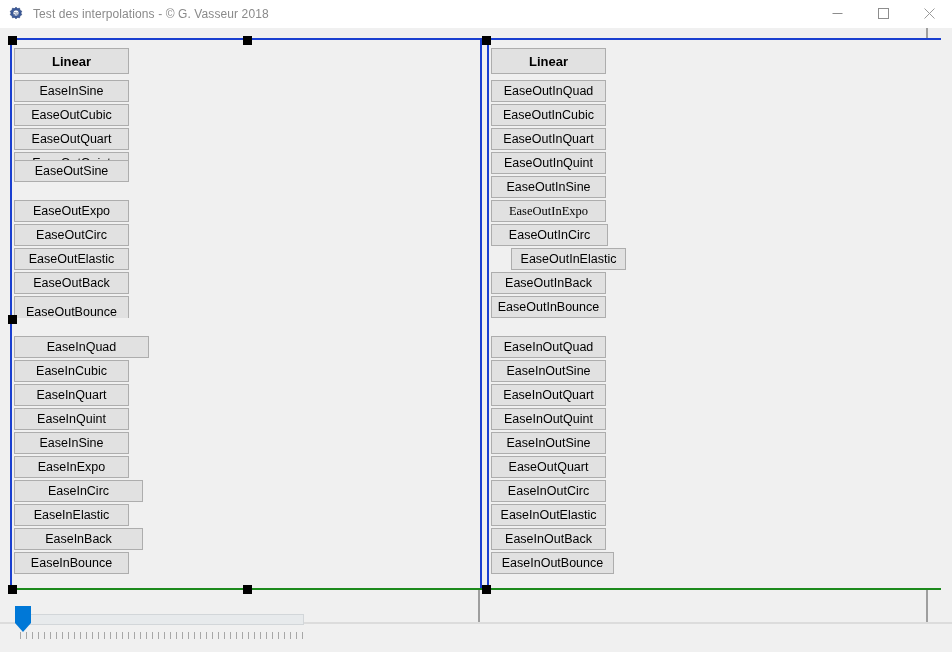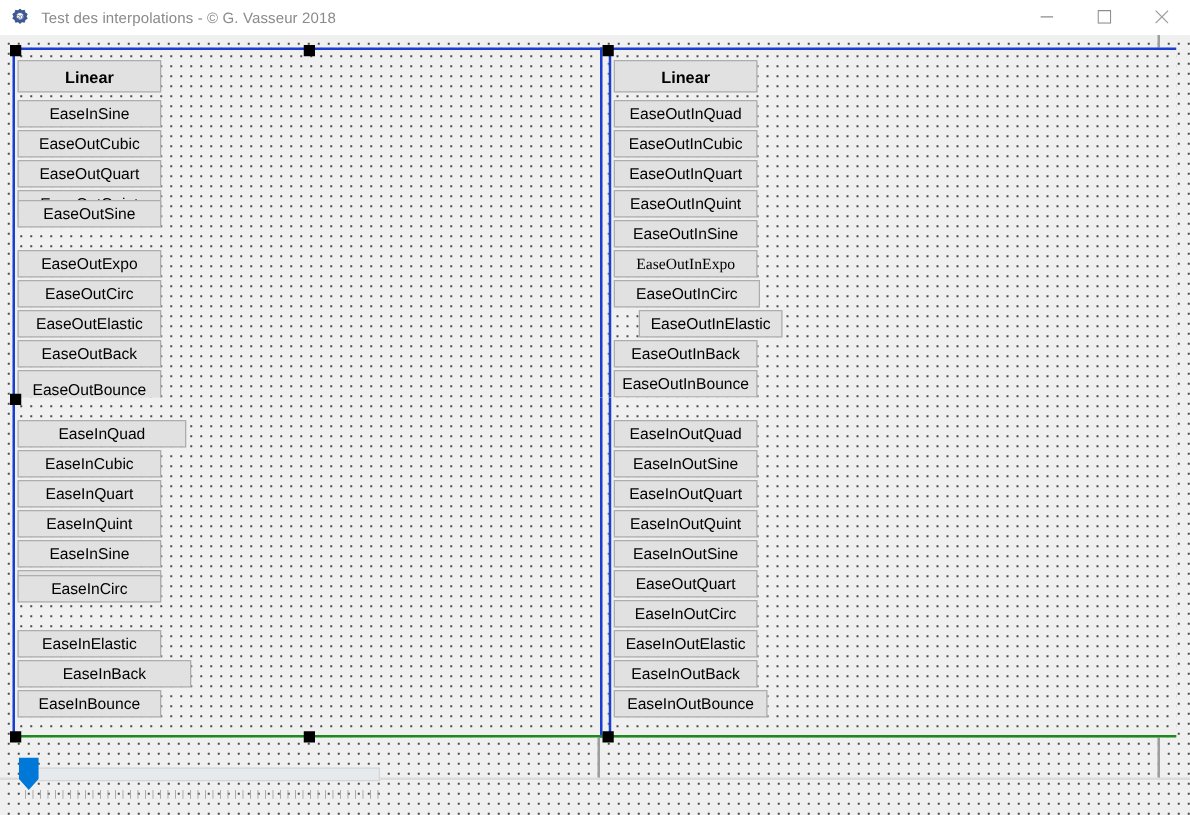--- a/index.html
+++ b/index.html
@@ -232,23 +232,23 @@
   <div class="handle" style="left:8px;   top:287px;"></div>
   <div class="handle" style="left:8px;   top:557px;"></div>
   <div class="handle" style="left:243px; top:557px;"></div>
 
   <div class="btn" style="left:14px; top:308px; width:135px; height:22px;">EaseInQuad</div>
   <div class="btn" style="left:14px; top:332px; width:115px; height:22px;">EaseInCubic</div>
   <div class="btn" style="left:14px; top:356px; width:115px; height:22px;">EaseInQuart</div>
   <div class="btn" style="left:14px; top:380px; width:115px; height:22px;">EaseInQuint</div>
   <div class="btn" style="left:14px; top:404px; width:115px; height:22px;">EaseInSine</div>
   <div class="btn" style="left:14px; top:428px; width:115px; height:22px;">EaseInExpo</div>
-  <div class="btn" style="left:14px; top:432px; width:115px; height:22px;">EaseInCirc</div>
+  <div class="btn" style="left:14px; top:452px; width:129px; height:22px;">EaseInCirc</div>
   <div class="btn" style="left:14px; top:476px; width:115px; height:22px;">EaseInElastic</div>
-  <div class="btn" style="left:14px; top:500px; width:139px; height:22px;">EaseInBack</div>
+  <div class="btn" style="left:14px; top:500px; width:129px; height:22px;">EaseInBack</div>
   <div class="btn" style="left:14px; top:524px; width:115px; height:22px;">EaseInBounce</div>
 
   <div class="panel" style="left:487px; top:290px; width:454px; height:272px;">
     <div class="edge-left blue" style="left:0; top:0; height:272px;"></div>
     <div class="edge-bottom green" style="left:0; bottom:0; width:454px;"></div>
   </div>
   <div class="handle" style="left:482px; top:557px;"></div>
 
   <div class="btn" style="left:491px; top:308px; width:115px; height:22px;">EaseInOutQuad</div>
   <div class="btn" style="left:491px; top:332px; width:115px; height:22px;">EaseInOutSine</div>

